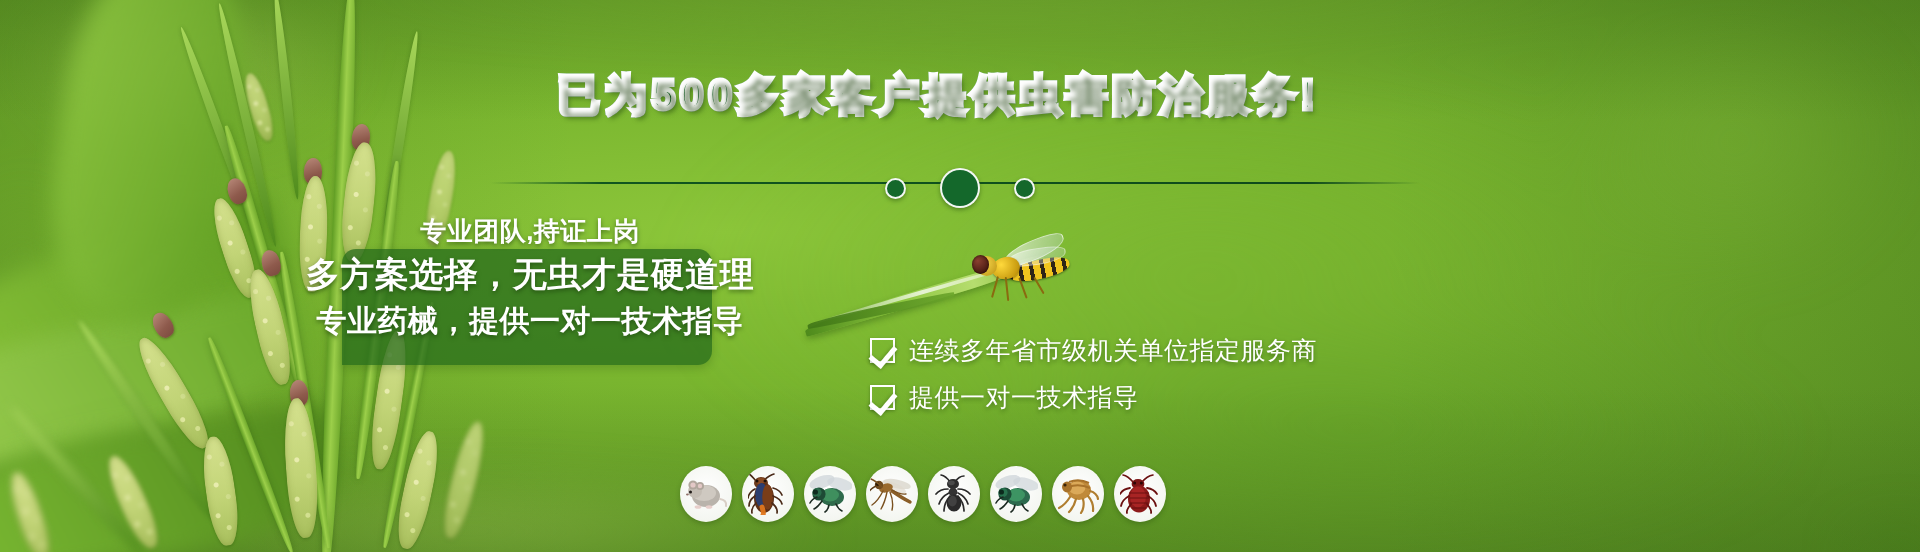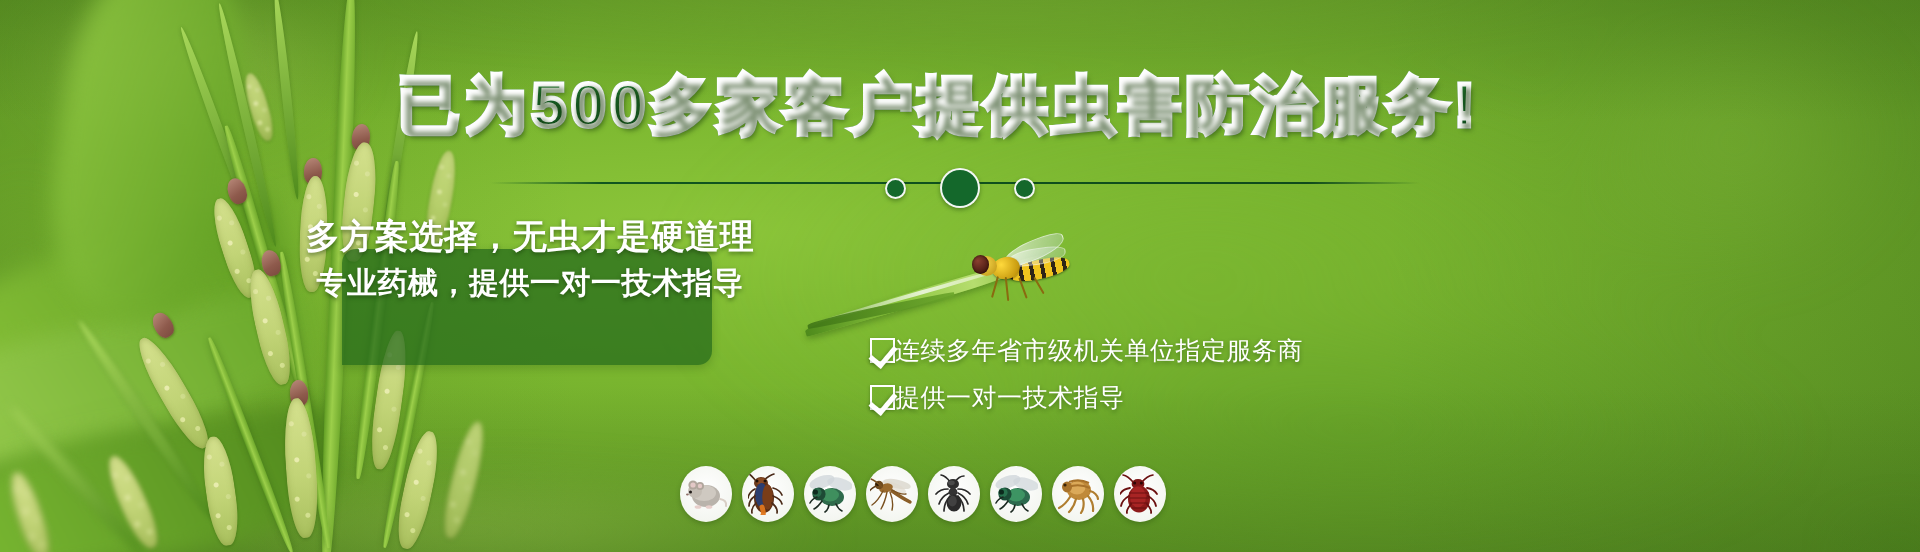--- a/index.html
+++ b/index.html
@@ -93,21 +93,21 @@
   .sk9{left:404px;top:430px;width:28px;height:120px;transform:rotate(12deg);}
   .sk10{left:120px;top:452px;width:26px;height:100px;transform:rotate(-24deg);filter:blur(2px);}
   .sk11{left:18px;top:470px;width:24px;height:92px;transform:rotate(-18deg);filter:blur(3px);}
   .sk12{left:250px;top:72px;width:18px;height:70px;transform:rotate(-16deg);filter:blur(1px);opacity:.9;}
   .sk13{left:430px;top:150px;width:22px;height:96px;transform:rotate(10deg);filter:blur(1px);opacity:.85;}
   .sk14{left:452px;top:420px;width:24px;height:120px;transform:rotate(14deg);filter:blur(2px);opacity:.8;}
 
   
   .headline{
     position:absolute;left:0;top:74px;width:1893px;text-align:center;
-    font-size:62px;line-height:1;font-weight:bold;letter-spacing:5px;
+    font-size:42px;line-height:1;font-weight:bold;letter-spacing:5px;
     color:#176b2a;
     -webkit-text-stroke:5px #ffffff;
     paint-order:stroke fill;
     text-shadow:3px 4px 5px rgba(25,60,10,.55);
     white-space:nowrap;
     padding-right:16px;
   }
   .headline-inner{
     background:linear-gradient(180deg,#2f8c3c 0%,#14642a 45%,#0c4c1f 100%);
     -webkit-background-clip:text;background-clip:text;color:transparent;
@@ -171,21 +171,21 @@
   .fw1{left:34px;top:2px;width:64px;height:20px;transform:rotate(-20deg);}
   .fw2{left:40px;top:10px;width:58px;height:17px;transform:rotate(-6deg);opacity:.8;}
   .fly-leg{position:absolute;width:2px;background:#8a6a10;border-radius:2px;}
   .fl1{left:26px;top:38px;height:22px;transform:rotate(16deg);}
   .fl2{left:38px;top:39px;height:24px;transform:rotate(-6deg);}
   .fl3{left:54px;top:39px;height:22px;transform:rotate(-20deg);}
   .fl4{left:70px;top:38px;height:19px;transform:rotate(-30deg);}
 
   
   .checks{position:absolute;left:870px;top:338px;display:flex;flex-direction:column;gap:22px;}
-  .check-row{display:flex;align-items:flex-start;}
+  .check-row{display:flex;align-items:flex-start;gap:14px;}
   .check-box{position:relative;width:25px;height:25px;border:2px solid #ffffff;flex:0 0 auto;
              box-shadow:0 1px 3px rgba(20,50,8,.35);}
   .check-box::after{content:"";position:absolute;left:3px;top:1px;width:11px;height:21px;
     border-right:5px solid #ffffff;border-bottom:5px solid #ffffff;
     transform:rotate(40deg);transform-origin:center;
     filter:drop-shadow(0 1px 2px rgba(20,50,8,.4));}
   .check-text{color:#ffffff;font-size:25px;line-height:1;white-space:nowrap;
               text-shadow:0 2px 4px rgba(20,50,8,.45);letter-spacing:.5px;}
 
   
@@ -256,20 +256,21 @@
   <div class="rule"></div>
 
   <div class="dots">
     <span class="dot dot-s"></span>
     <span class="dot dot-l"></span>
     <span class="dot dot-s"></span>
   </div>
 
   <div class="panel"></div>
   <div class="panel-lines">
+    <div class="pline pl1">专业团队,持证上岗</div>
     <div class="pline pl2">多方案选择，无虫才是硬道理</div>
     <div class="pline pl3">专业药械，提供一对一技术指导</div>
   </div>
 
   <div class="blade-wrap">
     <div class="blade"></div>
     <div class="blade-hi"></div>
     <div class="blade2"></div>
     <div class="fly">
       <div class="fly-wing fw1"></div>

